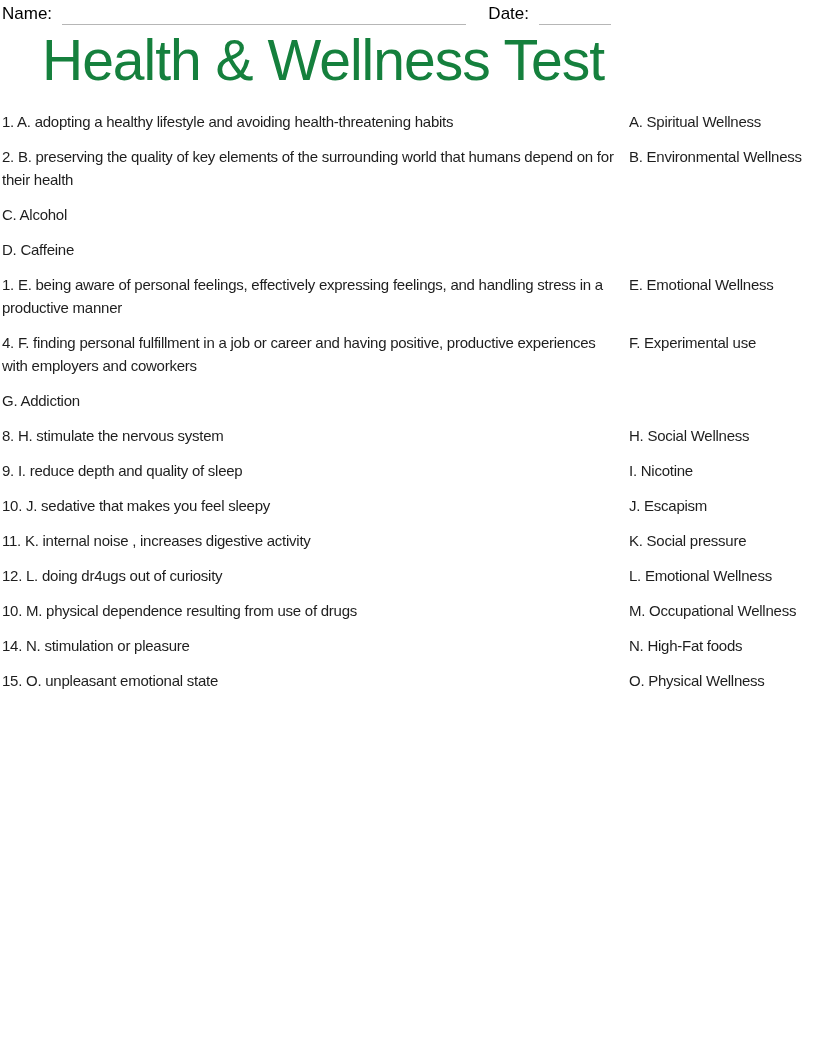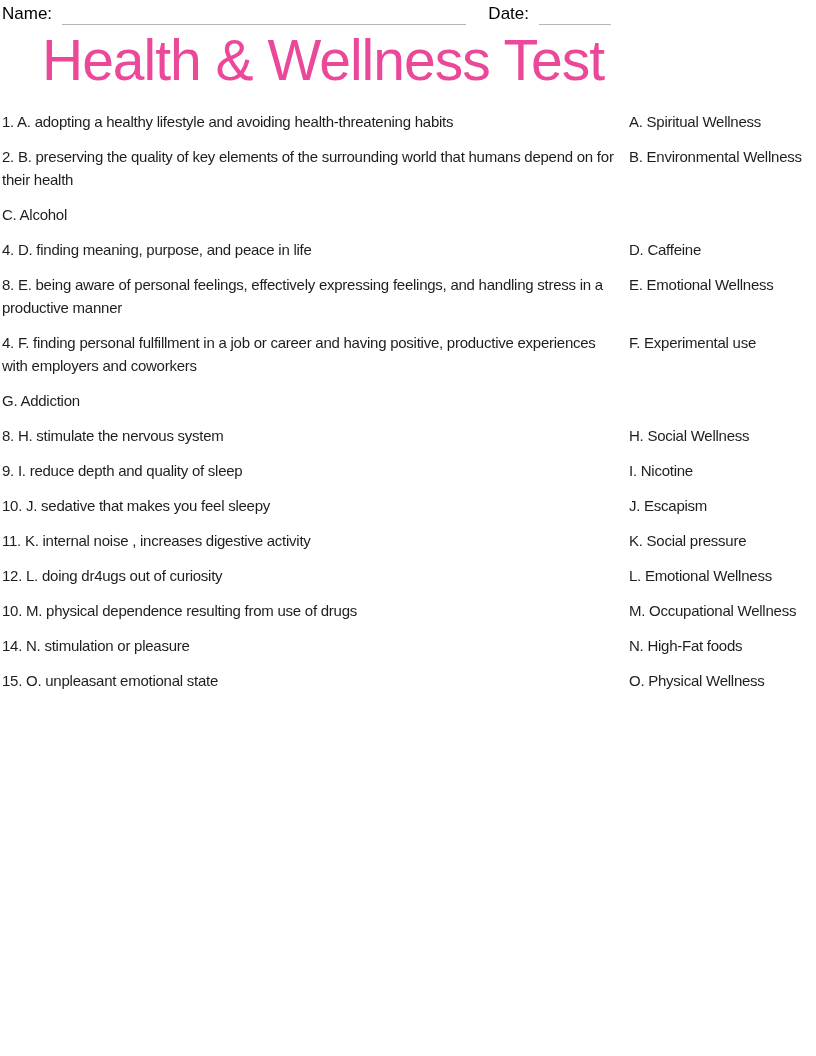--- a/index.html
+++ b/index.html
@@ -31,21 +31,21 @@
     height: 15px;
   }
   .name-blank { flex: 1; margin-left: 10px; margin-right: 22px; }
   .date-blank { width: 72px; margin-left: 10px; margin-right: 33px; }
   
   .title {
     text-align: center;
     font-size: 57px;
     font-weight: 500;
     letter-spacing: -1px;
-    color: #ec4899;
+    color: #15803d;
     line-height: 1.05;
     margin: 6px 0 19px 0;
   }
   
   .rows { width: 816px; }
   .match-row {
     display: flex;
     align-items: flex-start;
     margin-bottom: 12px;
     font-size: 15px;
@@ -87,26 +87,25 @@
     <div class="match-row">
       <div class="q-cell">2. B. preserving the quality of key elements of the surrounding world that humans depend on for their health</div>
       <div class="a-cell">B. Environmental Wellness</div>
     </div>
 
     <div class="match-row">
       <div class="a-cell">C. Alcohol</div>
     </div>
 
     <div class="match-row">
-      <div class="q-cell">4. D. finding meaning, purpose, and peace in life</div>
       <div class="a-cell">D. Caffeine</div>
     </div>
 
     <div class="match-row">
-      <div class="q-cell">8. E. being aware of personal feelings, effectively expressing feelings, and handling stress in a productive manner</div>
+      <div class="q-cell">1. E. being aware of personal feelings, effectively expressing feelings, and handling stress in a productive manner</div>
       <div class="a-cell">E. Emotional Wellness</div>
     </div>
 
     <div class="match-row">
       <div class="q-cell">4. F. finding personal fulfillment in a job or career and having positive, productive experiences with employers and coworkers</div>
       <div class="a-cell">F. Experimental use</div>
     </div>
 
     <div class="match-row">
       <div class="a-cell">G. Addiction</div>

